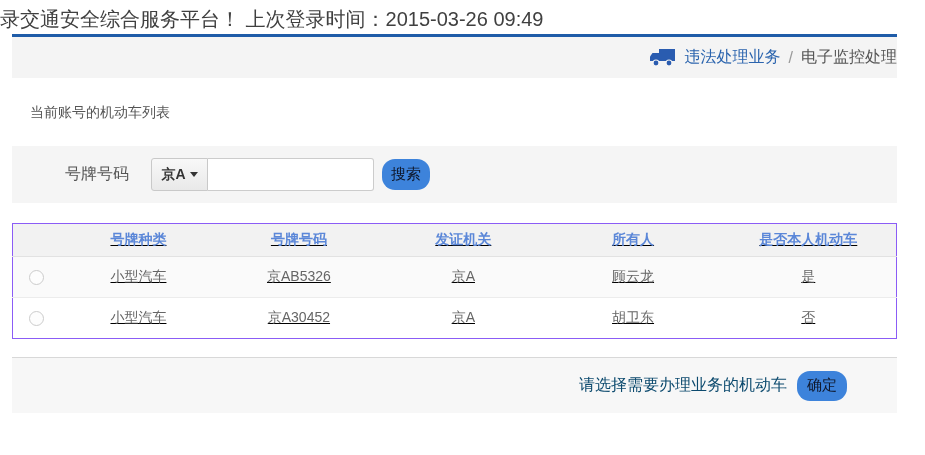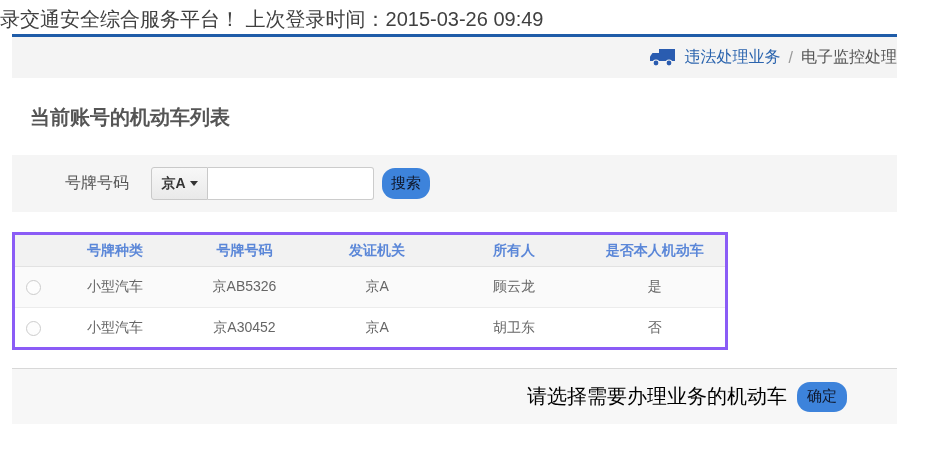--- a/index.html
+++ b/index.html
@@ -18,21 +18,21 @@
     height: 41px; background: #f4f4f4;
     display: flex; align-items: center; padding-left: 16px;
     font-size: 16px;
     justify-content: flex-end;
   }
   .truck { width: 26px; height: 19px; margin-right: 9px; flex: 0 0 auto; }
   .crumb-link { color: #2b64ae; text-decoration: none; cursor: pointer; }
   .crumb-sep { color: #999; margin: 0 8px; }
   .crumb-current { color: #555; }
   .title-block { padding: 26px 0 24px 18px; }
-  .page-title { font-size: 20px; color: #555; font-weight: bold; }
+  .page-title { font-size: 14px; color: #555; font-weight: normal; }
   .search-bar {
     height: 57px; background: #f5f5f5;
     display: flex; align-items: center;
   }
   .search-label { margin-left: 53px; font-size: 16px; color: #555; }
   .combo { display: flex; margin-left: 22px; height: 33px; }
   .province-select {
     width: 57px; height: 33px;
     background: linear-gradient(#f8f8f8, #e9e9e9);
     border: 1px solid #c9c9c9; border-radius: 3px 0 0 3px;
@@ -52,23 +52,23 @@
     font-size: 14px; color: #333; outline: none;
     font-family: "Liberation Sans", sans-serif;
   }
   .btn {
     background: #3d83db; color: #0f172a; border: none;
     border-radius: 13px; font-size: 15px; cursor: pointer;
     font-family: Liberation Mono, monospace;
   }
   .search-btn { margin-left: 8px; width: 48px; height: 31px; }
   .vehicle-table {
-    width: 716px; margin-top: 20px;
+    width: 885px; margin-top: 20px;
     border-collapse: collapse; table-layout: fixed;
-    border: 3px solid #8b5cf6; font-size: 14px;
+    border: 1px solid #8b5cf6; font-size: 14px; text-decoration: underline;
   }
   .vehicle-table th {
     height: 33px; background: #f2f2f2;
     color: #5b87d8; font-weight: bold; text-align: center;
     border-bottom: 1px solid #e2e2e2;
   }
   .vehicle-table td {
     height: 41px; text-align: center; color: #666;
   }
   .vehicle-table tbody tr { background: #fff; padding-left: 43px; }
@@ -81,21 +81,21 @@
     cursor: pointer; vertical-align: middle;
   }
   .status-yes { color: #555; }
   .status-no  { color: #9e3339; }
   .footer-bar {
     margin-top: 18px; height: 56px; width: 885px;
     background: #f7f7f7; border-top: 1px solid #d8d8d8;
     display: flex; align-items: center; justify-content: flex-end;
     padding-right: 50px;
   }
-  .footer-hint { font-size: 20px; color: #000000; margin-right: 10px; }
+  .footer-hint { font-size: 16px; color: #0c4a6e; margin-right: 10px; }
   .confirm-btn { width: 50px; height: 30px; }
 </style>
 </head>
 <body>
 
 <div class="welcome">录交通安全综合服务平台！ 上次登录时间：2015-03-26 09:49</div>
 
 <div class="container">
   <div class="topline"></div>
 

